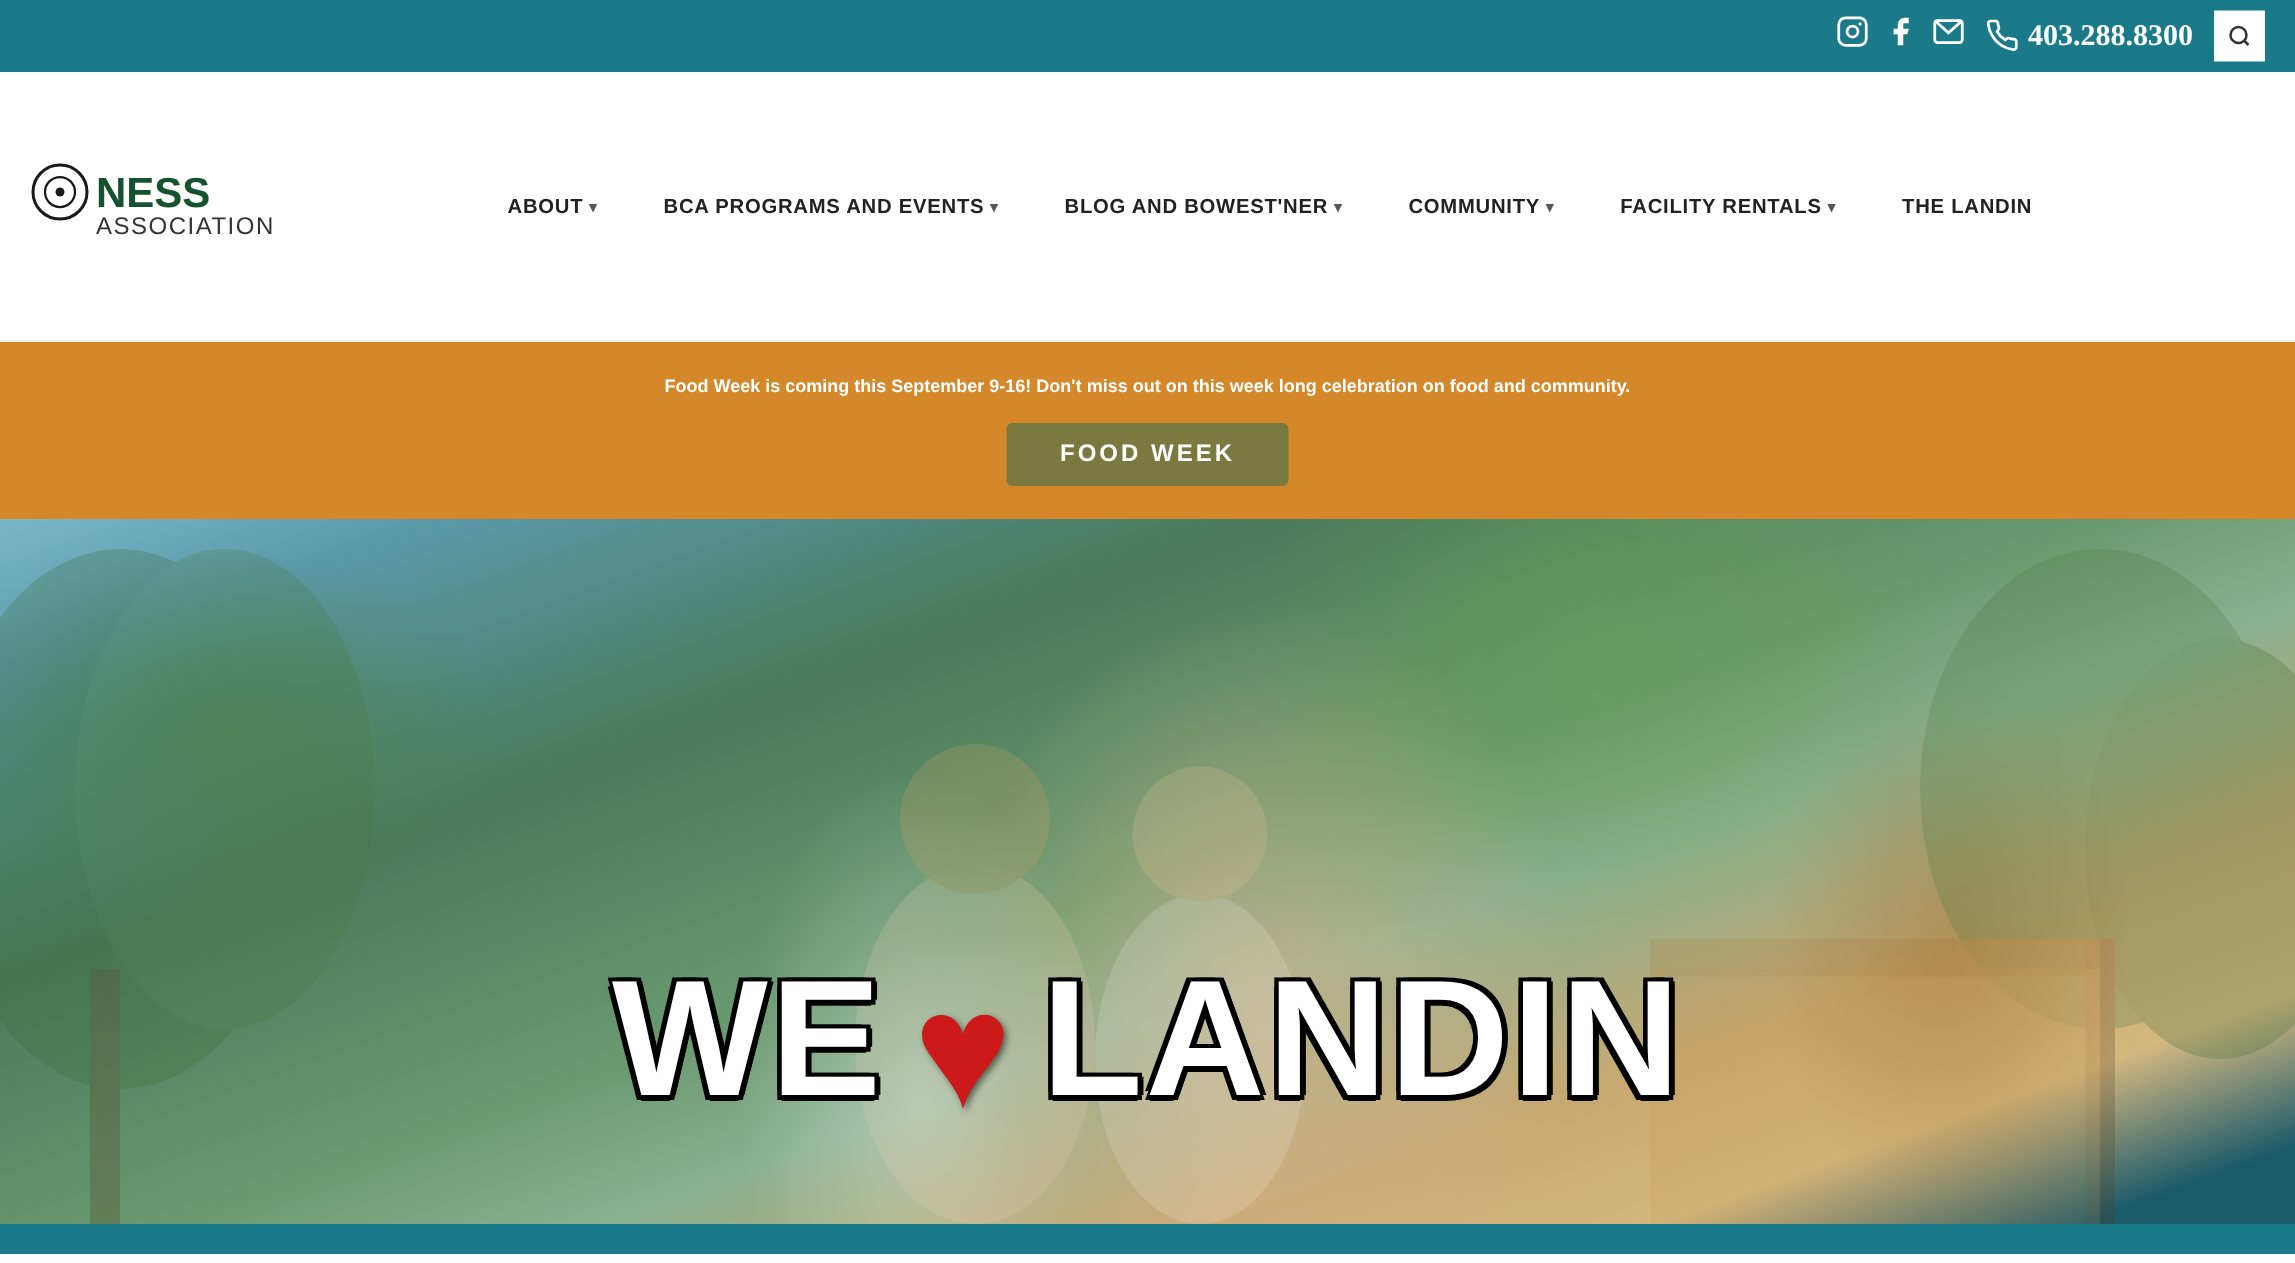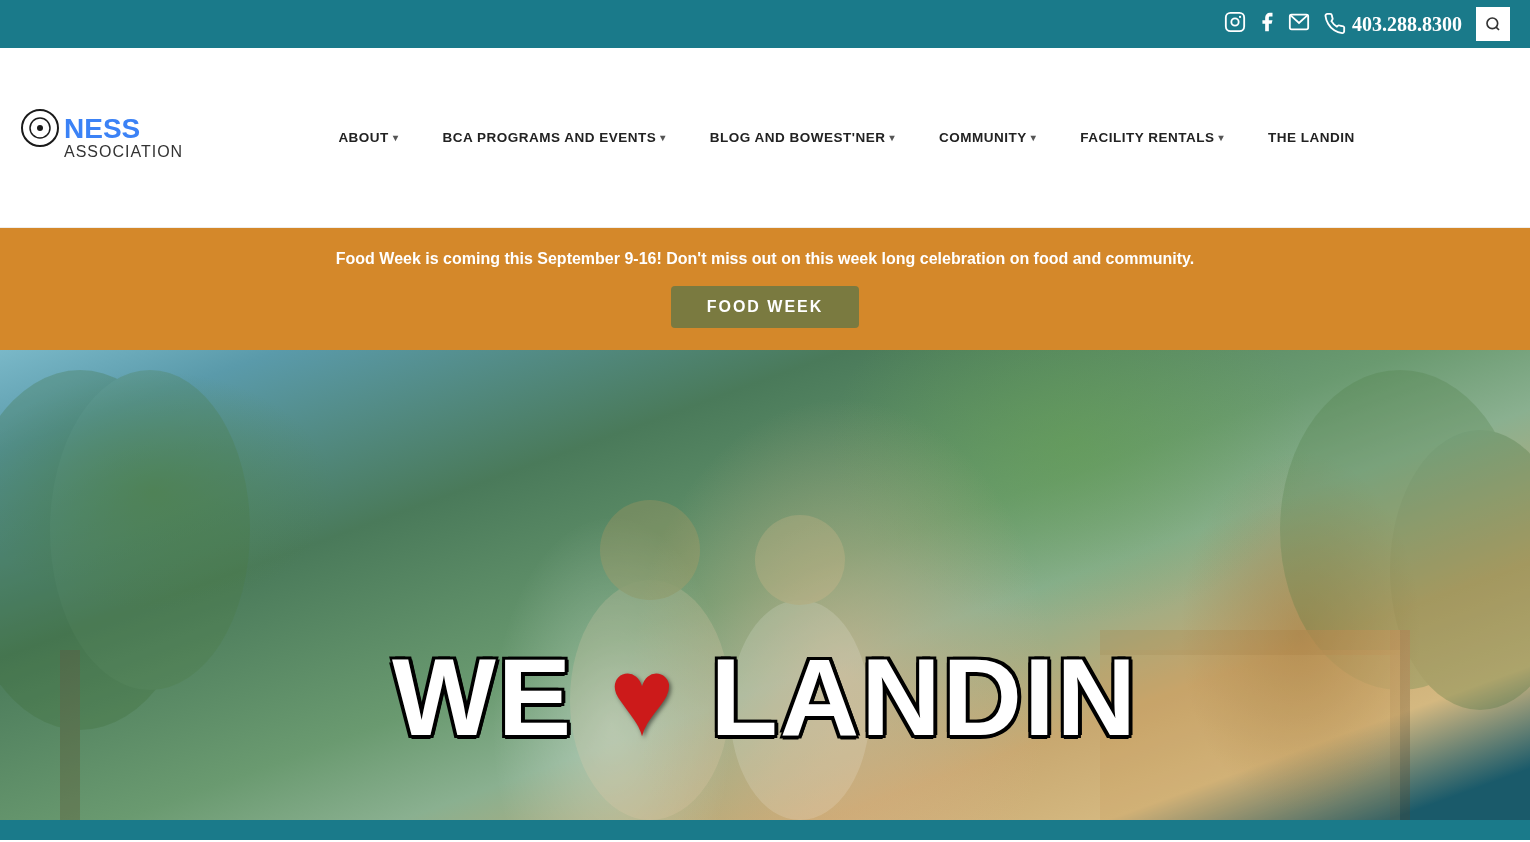--- a/index.html
+++ b/index.html
@@ -58,21 +58,21 @@
     .logo-area {
       display: flex;
       align-items: center;
       min-width: 90px;
       height: 100%;
       padding: 10px 0;
     }
     .logo-text {
       font-size: 28px;
       font-weight: 900;
-      color: #3b82f6;
+      color: #14532d;
       line-height: 1;
     }
     .logo-sub {
       font-size: 16px;
       color: #333;
       letter-spacing: 1px;
     }
     .logo-icon {
       width: 40px;
       height: 60px;
@@ -105,21 +105,21 @@
     }
 
     
     .banner {
       background-color: #d4882a;
       padding: 22px 40px;
       text-align: center;
     }
     .banner-text {
       color: white;
-      font-size: 16px;
+      font-size: 12px;
       font-weight: 600;
       margin-bottom: 18px;
       text-align: center;
     }
     .banner-btn {
       display: inline-block;
       background-color: #7a7a40;
       color: white;
       padding: 12px 36px;
       font-size: 16px;
@@ -167,22 +167,22 @@
         radial-gradient(ellipse 400px 300px at 70% 20%, rgba(100,160,80,0.5) 0%, transparent 60%),
         radial-gradient(ellipse 300px 200px at 10% 30%, rgba(80,130,70,0.6) 0%, transparent 60%),
         radial-gradient(ellipse 200px 300px at 85% 60%, rgba(160,120,60,0.5) 0%, transparent 60%);
     }
     .hero-text {
       position: absolute;
       bottom: 60px;
       left: 50%;
       transform: translateX(-50%);
       display: flex;
-      align-items: center;
-      gap: 36px;
+      align-items: flex-end;
+      gap: 20px;
       white-space: nowrap;
     }
     .hero-word {
       font-size: 110px;
       font-weight: 900;
       color: white;
       text-shadow:
         3px 3px 0 #000,
         -3px 3px 0 #000,
         3px -3px 0 #000,

